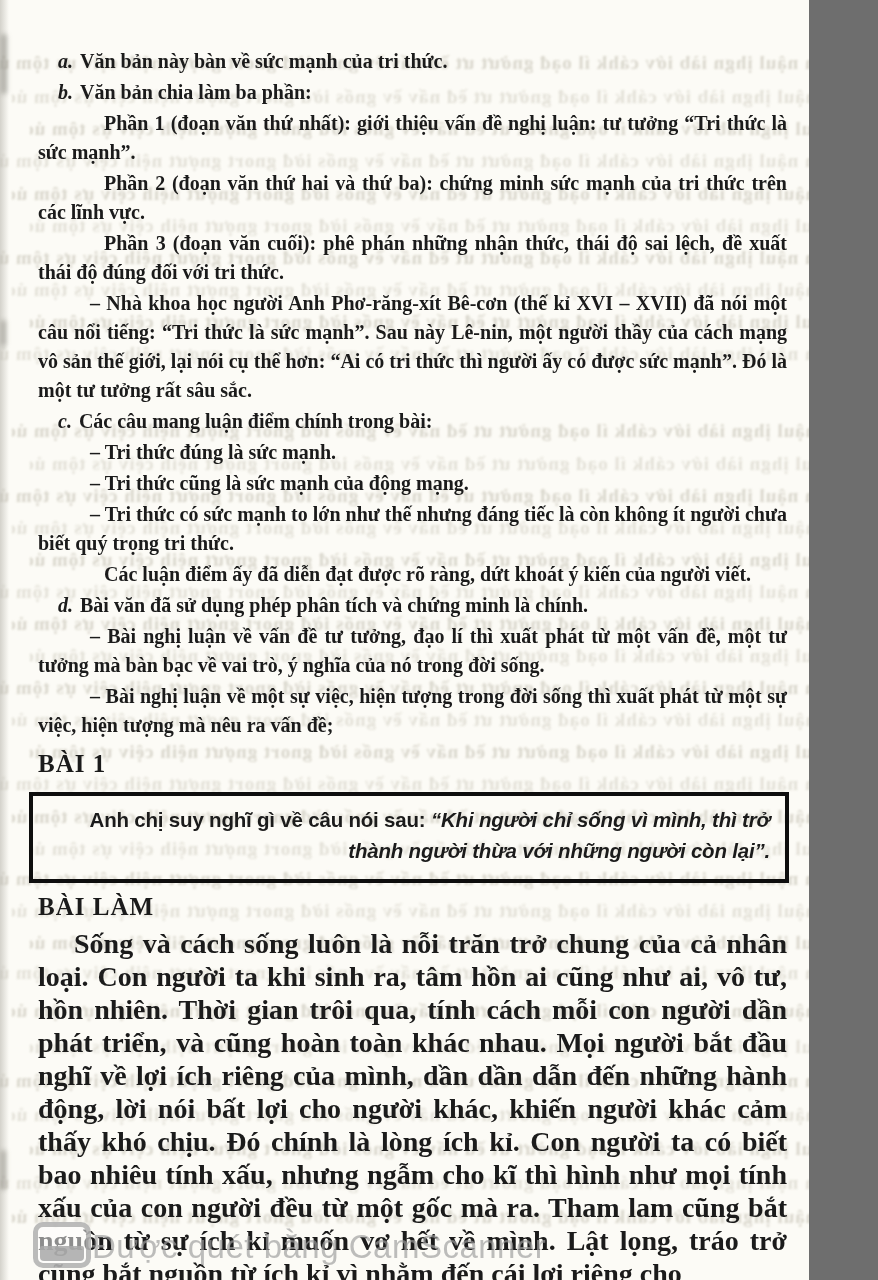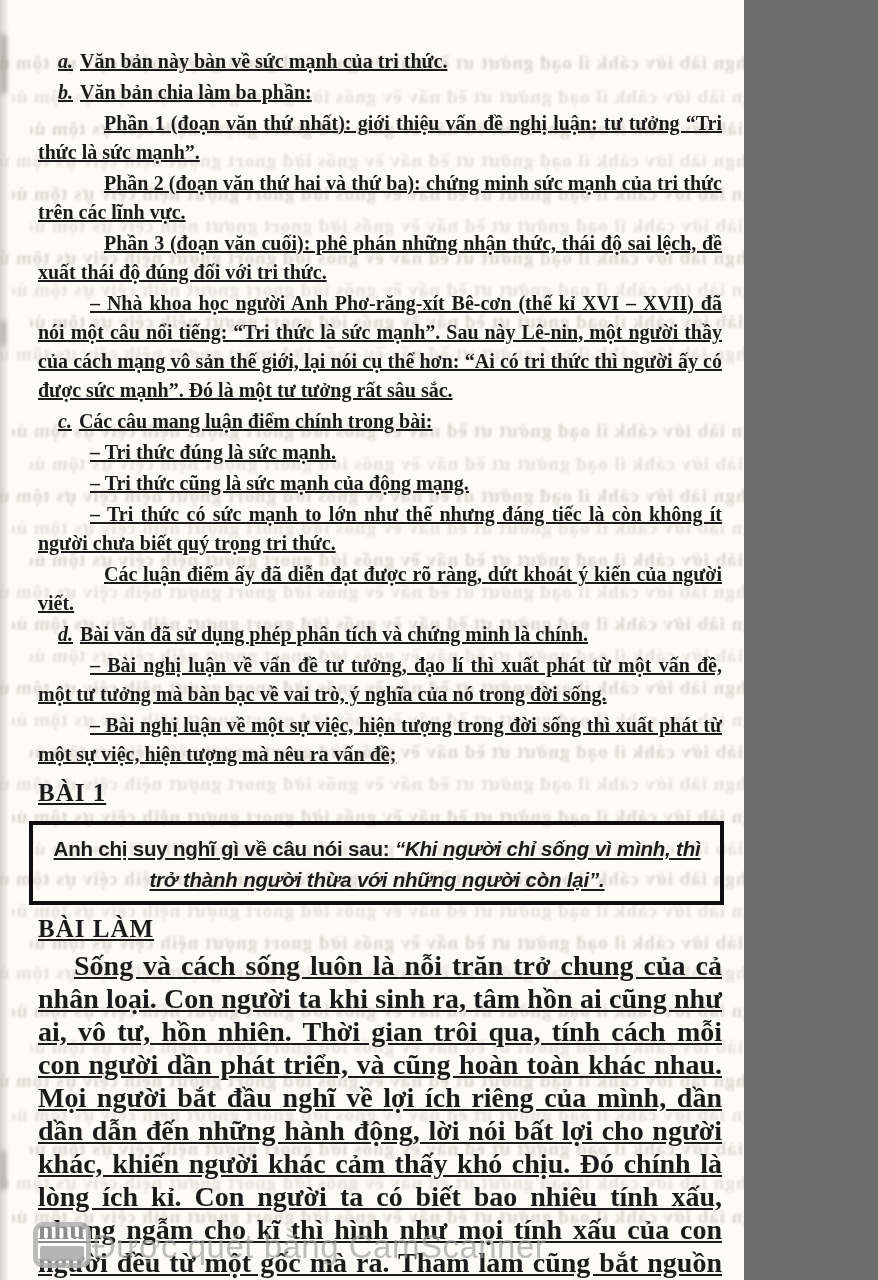--- a/index.html
+++ b/index.html
@@ -1,19 +1,19 @@
 <!DOCTYPE html>
 <html><head>
 <meta charset="utf-8">
 <style>
   html,body{margin:0;padding:0;background:#6e6e6e;}
   .page{
-    position:relative;width:744px;height:1280px;overflow:hidden;
+    position:relative;width:809px;height:1280px;overflow:hidden;
     background:#fcfbf6;
-    font-family:"Liberation Serif",serif;color:#1b1b1b;text-decoration:underline;
+    font-family:"Liberation Serif",serif;color:#1b1b1b;
   }
   
   .edge-strip{position:absolute;left:0;top:0;width:9px;height:1280px;z-index:4;
     background:linear-gradient(90deg,rgba(190,188,180,.65),rgba(190,188,180,0));}
   .smudge{position:absolute;z-index:4;background:rgba(110,108,100,.45);filter:blur(2.5px);border-radius:3px;}
   .smudge.s1{left:1px;top:34px;width:6px;height:60px;}
   .smudge.s2{left:1px;top:320px;width:5px;height:26px;}
   .smudge.s3{left:1px;top:1150px;width:5px;height:40px;}
 
   
@@ -28,23 +28,23 @@
   .ans{font-size:20px;line-height:29px;font-weight:bold;text-align:justify;margin:0 0 2px;}
   .p-marker{text-indent:20px;}
   .p-sub{text-indent:66px;}
   .p-dash{text-indent:52px;}
   .mk{font-style:italic;padding-right:7px;}
 
   .heading{font-size:25px;font-weight:bold;text-align:left;margin:10px 0 6px;letter-spacing:1px;}
 
   .prompt-box{
     margin:14px -2px 10px -9px;border:4px solid #0e0e0e;
-    padding:8px 15px 6px 16px;background:transparent;
+    padding:8px 15px 13px 16px;background:transparent;
     font-family:"Liberation Sans",sans-serif;font-weight:bold;
-    font-size:20.5px;line-height:31px;letter-spacing:-0.2px;text-align:center;
+    font-size:20.5px;line-height:31px;letter-spacing:-0.2px;text-align:right;
   }
   .prompt-box .quote{font-style:italic;}
 
   .essay{font-size:28px;line-height:33px;font-weight:bold;text-align:justify;text-indent:36px;margin:4px 0 0;}
 
   .watermark{
     position:absolute;left:92px;top:1228px;z-index:3;
     font-family:"Liberation Sans",sans-serif;font-size:33px;letter-spacing:.5px;
     color:rgba(158,158,158,.68);white-space:nowrap;text-align:right;
   }

